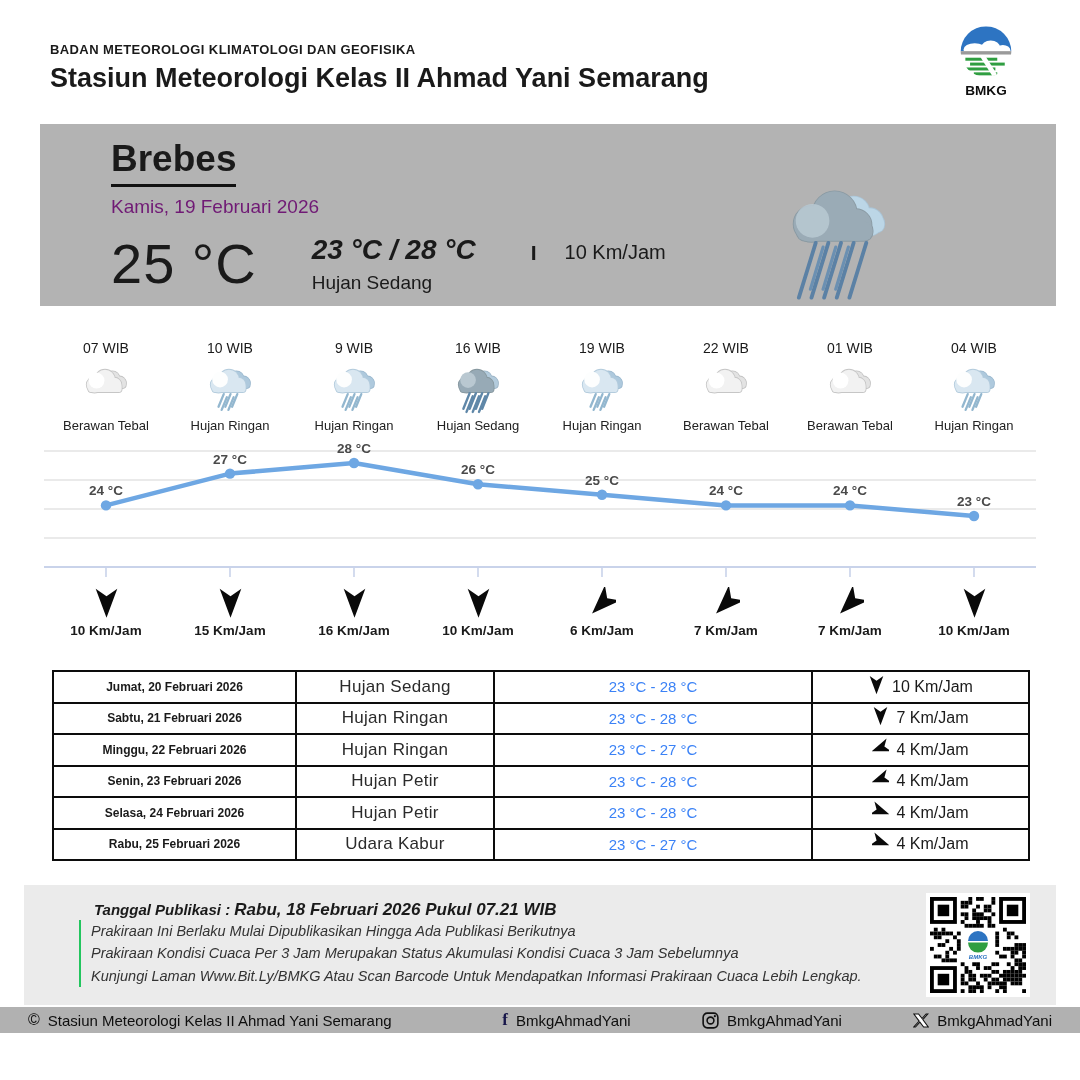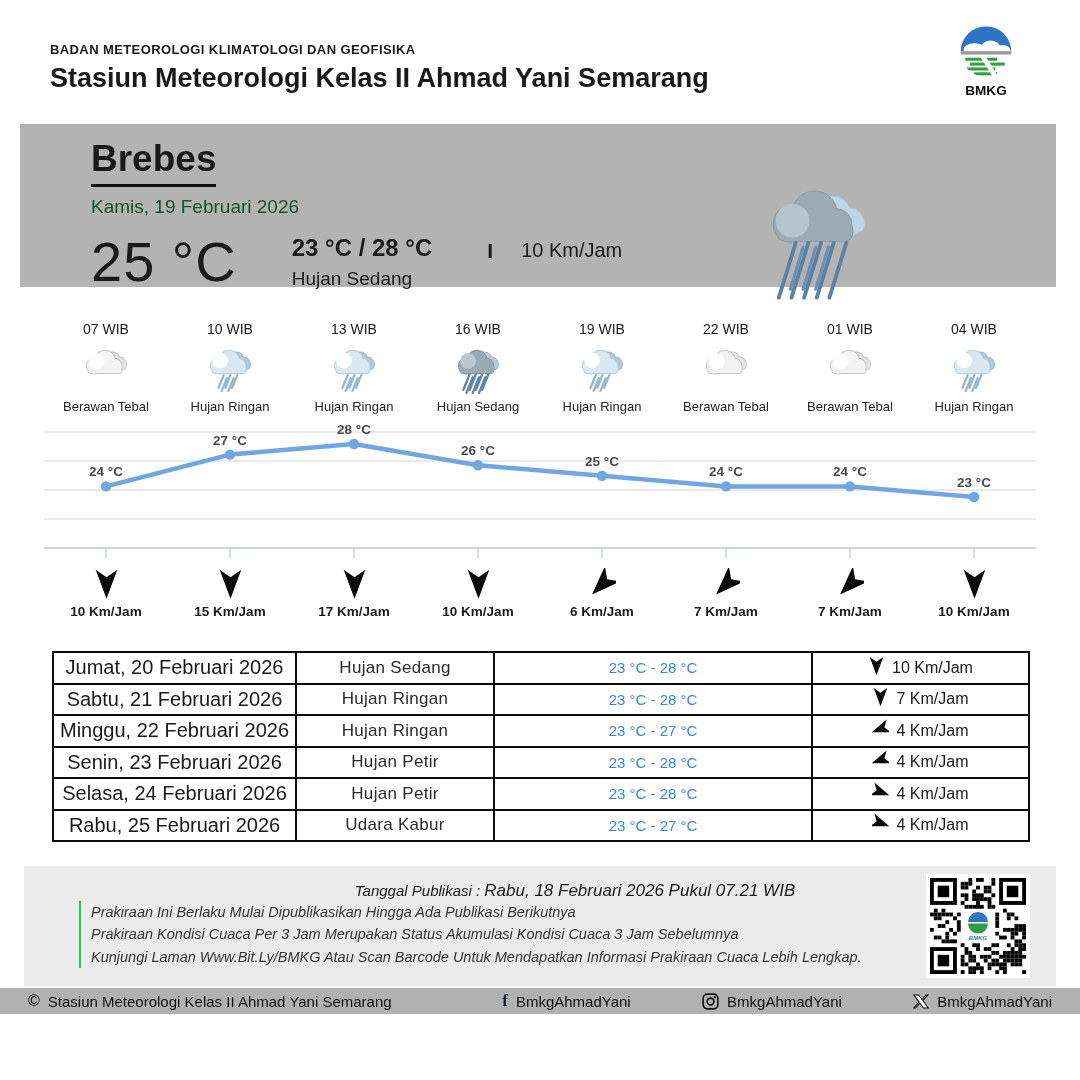--- a/index.html
+++ b/index.html
@@ -6,27 +6,27 @@
   body{width:1080px;height:1080px;font-family:"Liberation Sans",sans-serif;color:#1a1a1a;-webkit-font-smoothing:antialiased;}
   .page{position:relative;width:1080px;height:1080px;overflow:hidden;background:#fff;}
 
   
   .header{padding:42px 50px 0 50px;position:relative;}
   .agency{font-size:13px;font-weight:600;letter-spacing:.4px;}
   .station{font-size:27px;font-weight:700;margin-top:6px;}
   .logo{position:absolute;top:24px;right:62px;width:64px;text-align:center;}
 
   
-  .card{margin:30px 24px 0 20px;height:163px;background:var(--card-bg,#b3b3b3);position:relative;padding:14px 0 0 71px;box-sizing:border-box;}
+  .card{margin:30px 24px 0 40px;height:182px;background:var(--card-bg,#b3b3b3);position:relative;padding:14px 0 0 71px;box-sizing:border-box;}
   .city{display:inline-block;font-size:37px;font-weight:700;border-bottom:3px solid #111;padding-bottom:3px;line-height:1.15;}
-  .date{font-size:19px;margin-top:9px;color:#14532d;}
+  .date{font-size:19px;margin-top:9px;color:#701a75;}
   .current-row{display:flex;align-items:center;margin-top:16px;}
   .big-temp{font-size:56px;font-weight:500;letter-spacing:1px;line-height:1;}
   .cond-block{margin-left:55px;}
-  .range{font-size:24px;font-weight:700;}
+  .range{font-size:28px;font-weight:700;font-style:italic;}
   .cond{font-size:19px;margin-top:6px;}
   .sep{font-size:21px;font-weight:700;margin:0 0 22px 55px;}
   .wind-now{font-size:20px;margin:0 0 22px 28px;}
   .card-icon{position:absolute;left:740px;top:62px;}
 
   
   .strip{display:grid;grid-template-columns:repeat(8,1fr);padding:0 44px;}
   .hourly{margin-top:34px;}
   .h-col{text-align:center;}
   .h-time{font-size:14px;font-weight:400;}
@@ -36,29 +36,29 @@
   .chart-wrap{padding:0 44px;margin-top:4px;}
 
   .windrow{margin-top:2px;}
   .w-col{text-align:center;}
   .w-arrow{height:34px;display:flex;align-items:flex-end;justify-content:center;}
   .w-label{font-size:13.5px;font-weight:600;margin-top:4px;}
 
   
   table.daily{margin:32px auto 0 52px;border-collapse:collapse;table-layout:fixed;width:976px;}
   table.daily td{border:2.5px solid #0c0c0c;height:29.5px;text-align:center;vertical-align:middle;padding:0;}
-  td.c-date{font-size:20px;font-weight:400;}
+  td.c-date{font-size:12px;font-weight:700;}
   td.c-cond{font-size:17px;font-weight:400;color:#2b2b2b;letter-spacing:.3px;}
   td.c-range{font-size:15px;color:#3b82f6;}
   td.c-wind{font-size:16px;}
   .wind-cell{display:flex;align-items:center;justify-content:center;gap:7px;}
 
   
   .footer{margin:24px 24px 0 24px;background:var(--footer-bg,#ebebeb);height:120px;position:relative;padding:15px 0 0 70px;box-sizing:border-box;font-style:italic;}
-  .pub-line{font-weight:400;text-align:center;}
+  .pub-line{font-weight:700;}
   .pub-label{font-size:15px;}
   .pub-value{font-size:17px;}
   .notes{margin-left:-15px;border-left:2px solid #22c55e;padding-left:10px;}
   .note{font-size:14.5px;color:#333;line-height:1.55;}
   .qr{position:absolute;top:8px;right:26px;width:104px;height:104px;background:#fff;display:flex;align-items:center;justify-content:center;}
 
   
   .bar{margin-top:2px;height:26px;background:var(--bar-bg,#b1b1b1);display:flex;align-items:center;padding:0 28px;box-sizing:border-box;font-size:15px;color:#0e0e0e;}
   .bar-item{display:flex;align-items:center;gap:8px;}
   .bar .copy-icon{font-size:16px;}
@@ -207,21 +207,21 @@
             <line x1="17" y1="27" x2="12" y2="39" stroke="#93b7cf" stroke-width="2.2" stroke-linecap="round"></line>
             <line x1="23.5" y1="27" x2="18.5" y2="39" stroke="#93b7cf" stroke-width="2.2" stroke-linecap="round"></line>
             <line x1="30" y1="27" x2="25" y2="39" stroke="#93b7cf" stroke-width="2.2" stroke-linecap="round"></line>
             <line x1="20" y1="30" x2="15" y2="42" stroke="#93b7cf" stroke-width="2.2" stroke-linecap="round"></line>
             <line x1="26.5" y1="30" x2="21.5" y2="42" stroke="#93b7cf" stroke-width="2.2" stroke-linecap="round"></line>
           </svg>
         </div>
         <div class="h-cond">Hujan Ringan</div>
       </div>
       <div class="h-col">
-        <div class="h-time">13 WIB</div>
+        <div class="h-time">9 WIB</div>
         <div class="h-icon">
           <svg width="48" height="48" viewBox="0 0 46 46">
             <g fill="#aec9dd" stroke="#9cb9cf" stroke-width="1.6">
               <circle cx="29" cy="12" r="7"></circle>
               <circle cx="36" cy="16" r="6"></circle>
               <rect x="25" y="13" width="17" height="8" rx="3"></rect>
             </g>
             <g fill="#aec9dd">
               <circle cx="29" cy="12" r="7"></circle>
               <circle cx="36" cy="16" r="6"></circle>
@@ -474,21 +474,21 @@
   </svg>
         </div>
         <div class="w-label">15 Km/Jam</div>
       </div>
       <div class="w-col">
         <div class="w-arrow">
           <svg width="27" height="31.86" viewBox="0 0 22 28">
     <path d="M11 1 L20.5 26.5 L11 19.8 L1.5 26.5 Z" fill="#0a0a0a" transform="rotate(180 11 14)"></path>
   </svg>
         </div>
-        <div class="w-label">17 Km/Jam</div>
+        <div class="w-label">16 Km/Jam</div>
       </div>
       <div class="w-col">
         <div class="w-arrow">
           <svg width="27" height="31.86" viewBox="0 0 22 28">
     <path d="M11 1 L20.5 26.5 L11 19.8 L1.5 26.5 Z" fill="#0a0a0a" transform="rotate(180 11 14)"></path>
   </svg>
         </div>
         <div class="w-label">10 Km/Jam</div>
       </div>
       <div class="w-col">

